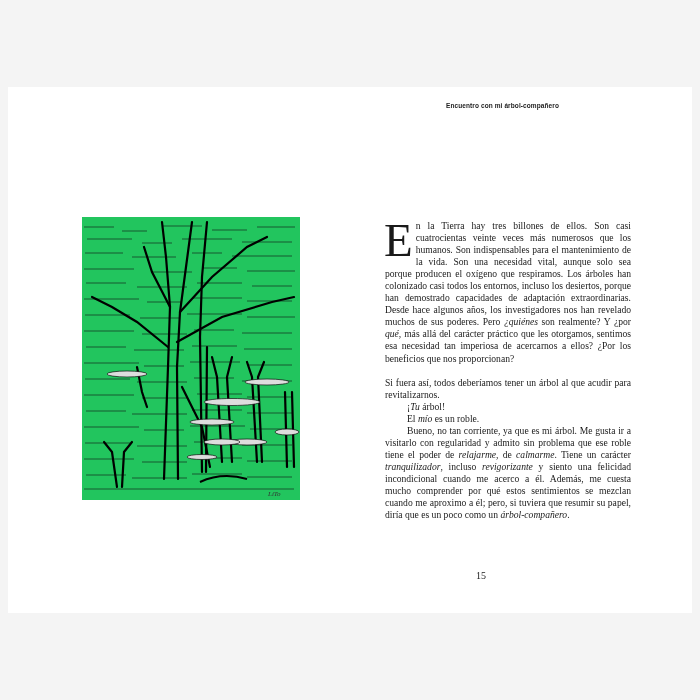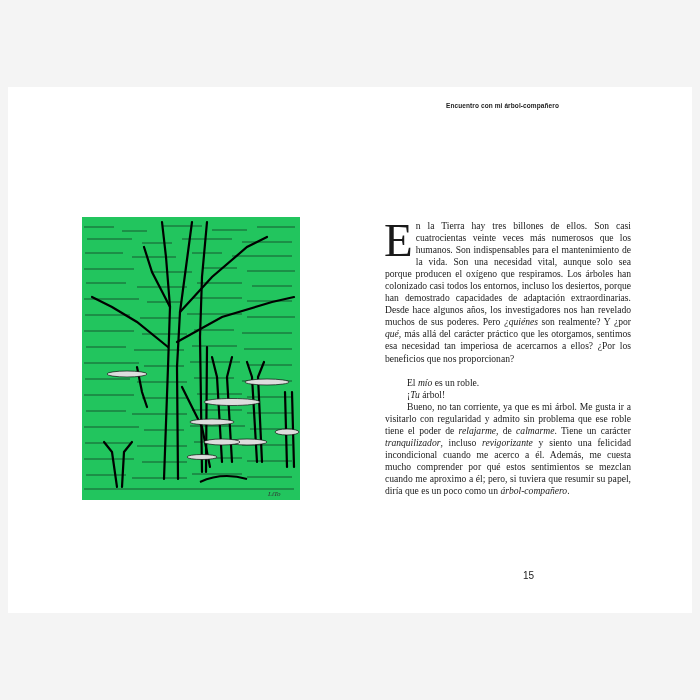--- a/index.html
+++ b/index.html
@@ -7,21 +7,21 @@
   .spread{position:absolute;left:8px;top:87px;width:684px;height:526px;background:#ffffff;}
   .running-head{position:absolute;left:446px;top:102px;font-family:"Liberation Sans",sans-serif;font-size:6.5px;font-weight:bold;color:#222;letter-spacing:0.1px;}
   .illustration{position:absolute;left:82px;top:217px;width:218px;height:283px;background:#22c55e;}
   .illustration svg{width:100%;height:100%;display:block;}
   .text-block{position:absolute;left:385px;top:220px;width:246px;font-family:"Liberation Serif",serif;font-size:9.6px;line-height:12.05px;color:#1a1a1a;text-align:justify;hyphens:manual;}
   .text-block p{margin:0;}
   .dropcap{float:left;font-size:47px;line-height:38px;margin:1px 3px 0 -1px;font-family:"Liberation Serif",serif;}
   .gap{height:12px;}
   .indent{text-indent:22px;}
   .ind-line{padding-left:22px;}
-  .folio{position:absolute;left:476px;top:570px;font-family:Liberation Sans, sans-serif;font-size:10px;color:#1a1a1a;margin-left:47px;}
+  .folio{position:absolute;left:476px;top:570px;font-family:Liberation Serif, serif;font-size:10px;color:#1a1a1a;}
   i{}
 </style>
 </head>
 <body>
 
 <div class="spread"></div>
 
 <div class="running-head">Encuentro con mi árbol-compañero</div>
 
 <div class="illustration">
@@ -59,18 +59,19 @@
       <ellipse cx="120" cy="240" rx="15" ry="2.5"></ellipse>
     </g>
     <path d="M118 265 Q140 255 165 262" stroke="#000" stroke-width="2" fill="none"></path>
     <text x="186" y="279" font-family="Liberation Serif, serif" font-style="italic" font-size="7" fill="#333">LiTo</text>
   </svg>
 </div>
 
 <div class="text-block">
   <p><span class="dropcap">E</span><span>n la Tierra hay tres billones de ellos. Son casi cuatrocientas veinte veces más numerosos que los humanos. Son indispensables para el mantenimiento de la vida. Son una necesidad vital, aunque solo sea porque producen el oxígeno que respiramos. Los árboles han colonizado casi todos los entornos, incluso los desiertos, porque han demostrado capacidades de adaptación extraordinarias. Desde hace algunos años, los investigadores nos han revelado muchos de sus poderes. Pero </span><i>¿quiénes</i><span> son realmente? Y ¿por </span><i>qué</i><span>, más allá del carácter práctico que les otorgamos, sentimos esa necesidad tan imperiosa de acercarnos a ellos? ¿Por los beneficios que nos proporcionan?</span></p>
   <div class="gap"></div>
+  <p>Si fuera así, todos deberíamos tener un árbol al que acudir para revitalizarnos.</p>
+  <p class="ind-line"><span>¡</span><i>Tu</i><span> árbol!</span></p>
   <p class="ind-line"><span>El </span><i>mío</i><span> es un roble.</span></p>
-  <p class="ind-line"><span>¡</span><i>Tu</i><span> árbol!</span></p>
   <p class="indent"><span>Bueno, no tan corriente, ya que es mi árbol. Me gusta ir a visitarlo con regularidad y admito sin problema que ese roble tiene el poder de </span><i>relajarme</i><span>, de </span><i>calmarme</i><span>. Tiene un carácter </span><i>tranquilizador</i><span>, incluso </span><i>revigorizante</i><span> y siento una felicidad incondicional cuando me acerco a él. Además, me cuesta mucho comprender por qué estos sentimientos se mezclan cuando me aproximo a él; pero, si tuviera que resumir su papel, diría que es un poco como un </span><i>árbol-compañero</i><span>.</span></p>
 </div>
 
 <div class="folio">15</div>
 
 </body></html>

